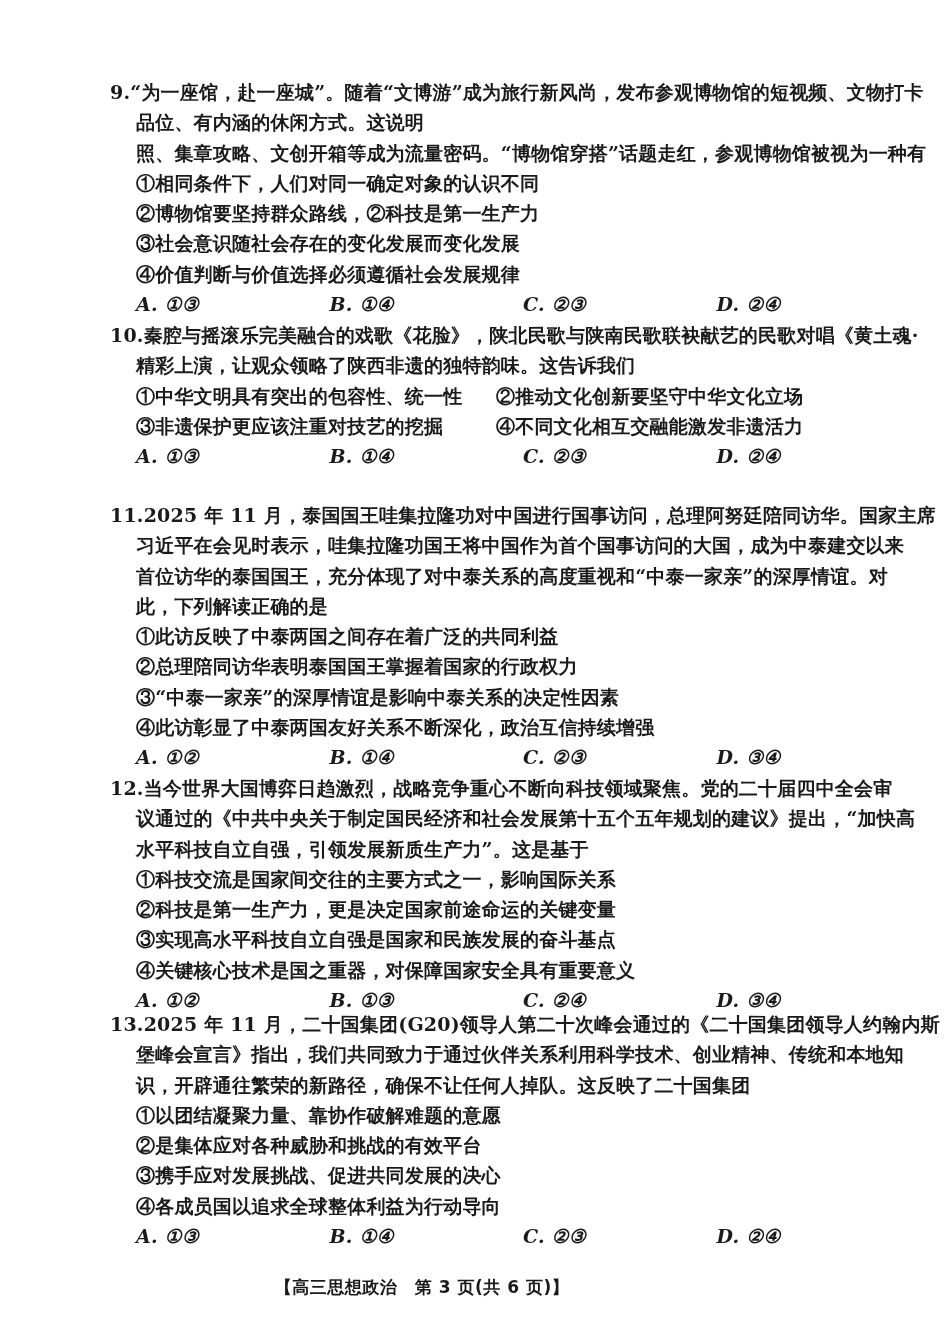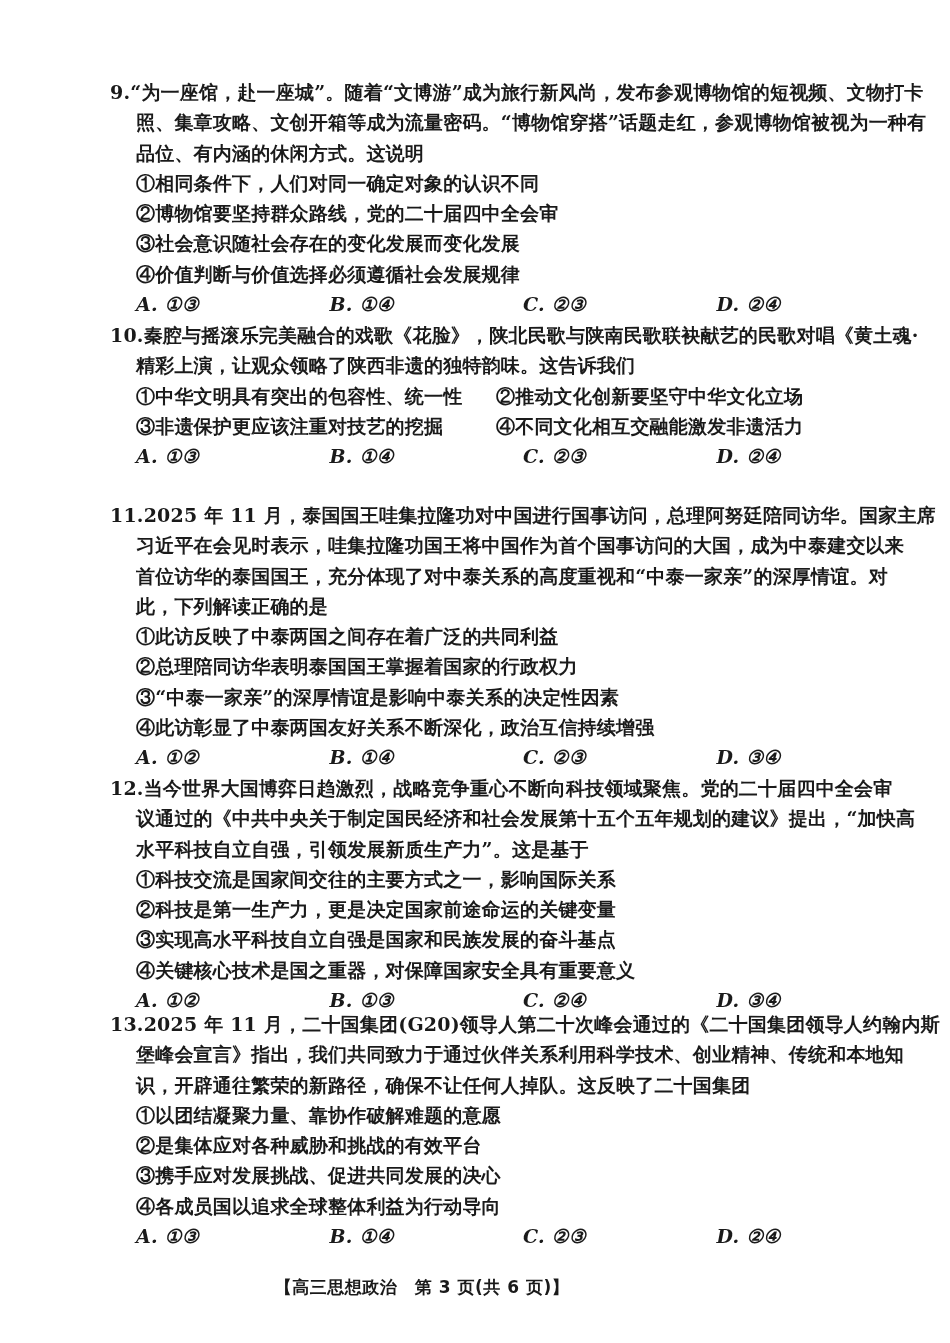--- a/index.html
+++ b/index.html
@@ -26,24 +26,24 @@
     font-size: 17px; font-weight: bold; letter-spacing: 0.5px;
   }
 </style>
 </head>
 <body>
 
 <div class="page">
 
   <div class="q" style="top:77px">
     <div class="line stem-first"><span>9.</span><span>“为一座馆，赴一座城”。随着“文博游”成为旅行新风尚，发布参观博物馆的短视频、文物打卡</span></div>
+    <div class="line indent">品位、有内涵的休闲方式。这说明</div>
     <div class="line indent">照、集章攻略、文创开箱等成为流量密码。“博物馆穿搭”话题走红，参观博物馆被视为一种有</div>
-    <div class="line indent">品位、有内涵的休闲方式。这说明</div>
     <div class="line indent">①相同条件下，人们对同一确定对象的认识不同</div>
-    <div class="line indent">②博物馆要坚持群众路线，党的二十届四中全会审</div>
+    <div class="line indent">②博物馆要坚持群众路线，②科技是第一生产力</div>
     <div class="line indent">③社会意识随社会存在的变化发展而变化发展</div>
     <div class="line indent">④价值判断与价值选择必须遵循社会发展规律</div>
     <div class="line opts">
       <span class="opt">A. ①③</span>
       <span class="opt">B. ①④</span>
       <span class="opt">C. ②③</span>
       <span class="opt">D. ②④</span>
     </div>
   </div>
 

